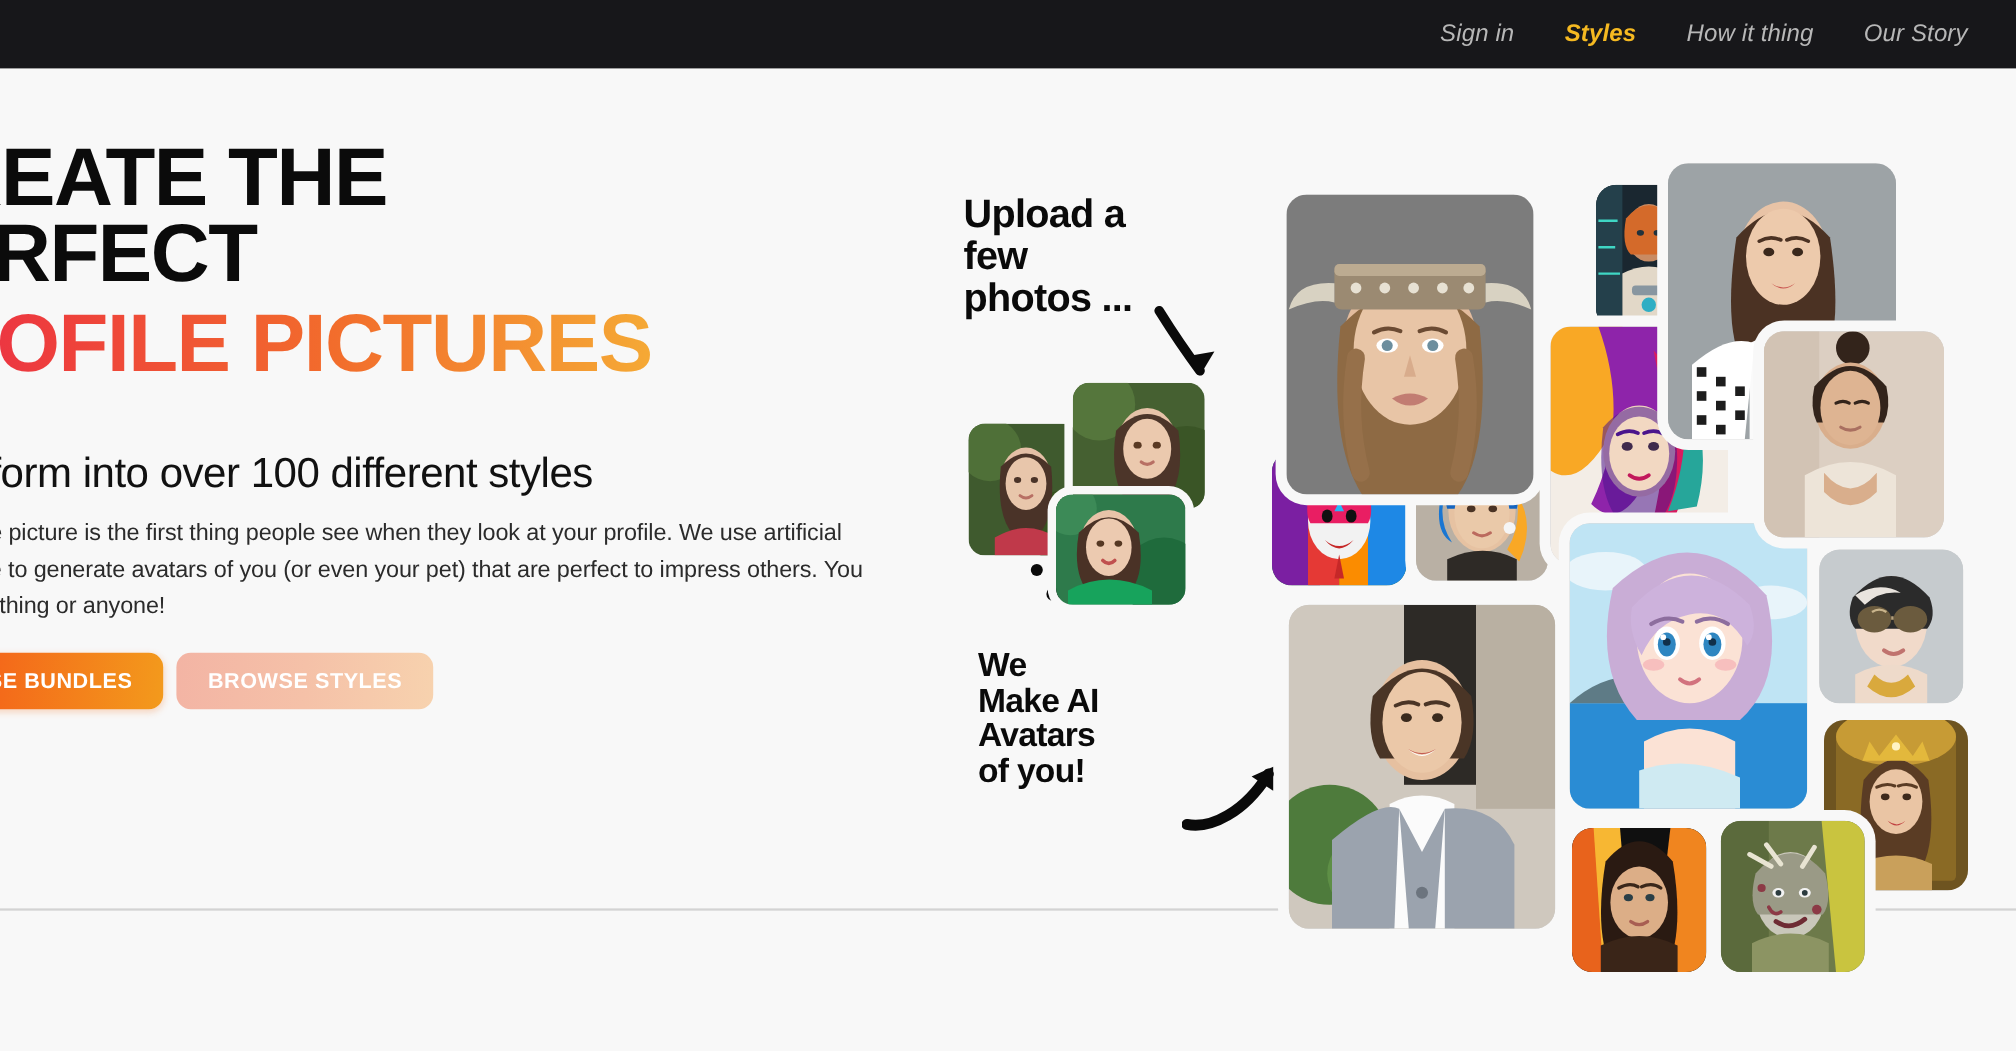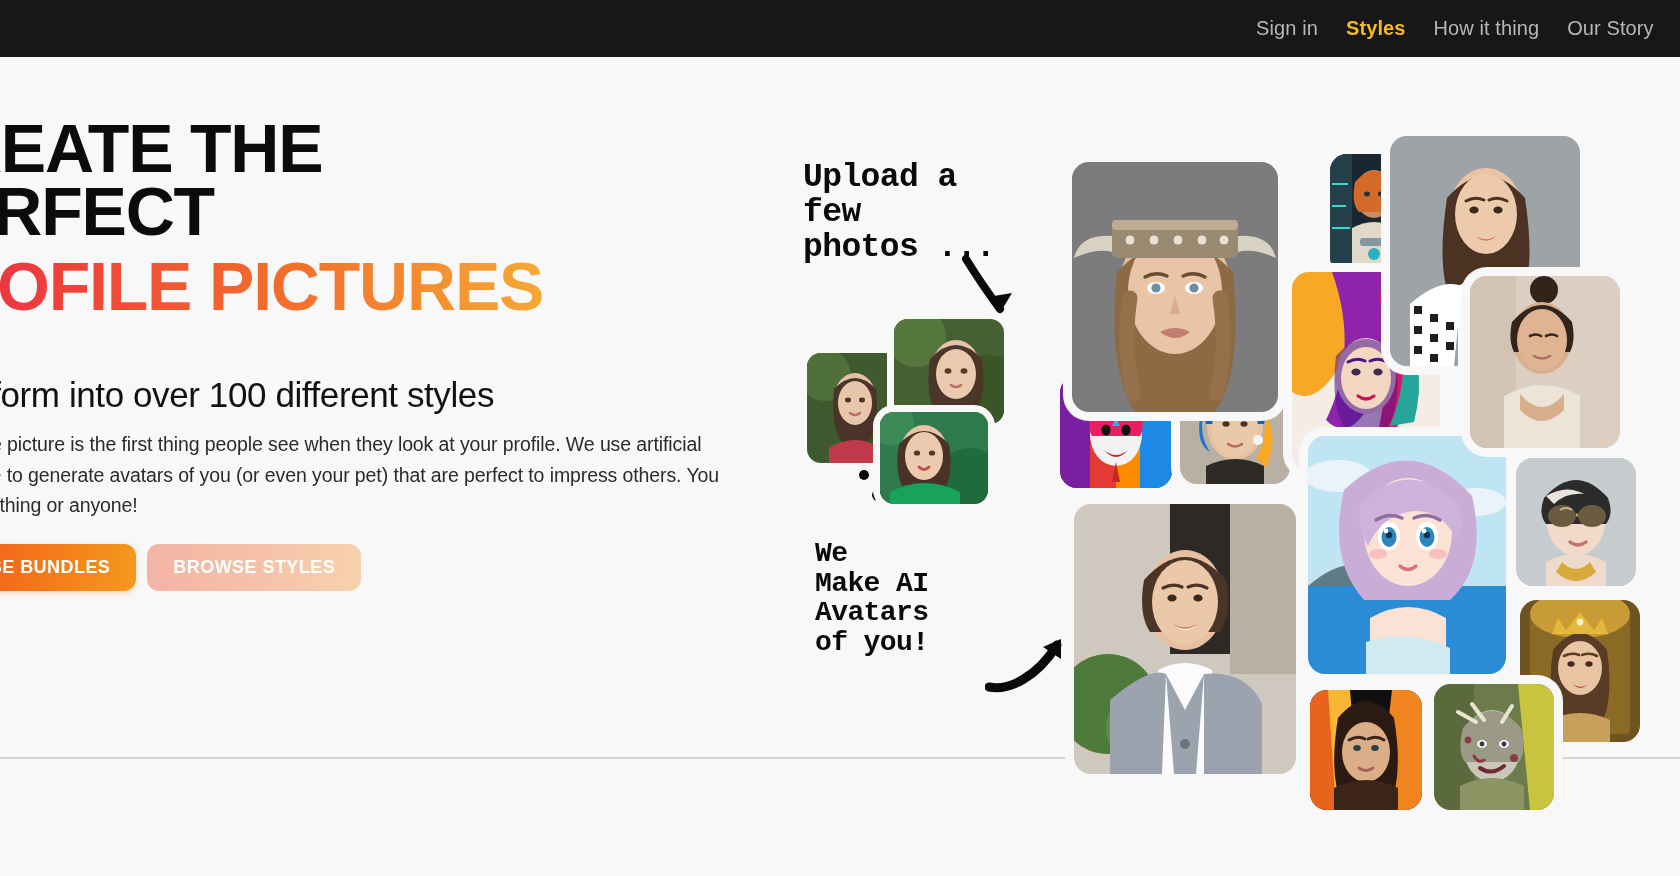--- a/index.html
+++ b/index.html
@@ -11,21 +11,21 @@
   }
 
   
   .navbar{
     position:absolute;left:0;top:0;width:1680px;height:57px;
     background:#17171A;
     display:flex;align-items:center;justify-content:flex-end;
     overflow:hidden;
     z-index:50;
   }
-  .nav-list{display:flex;align-items:flex-end;gap:0;white-space:nowrap;}
+  .nav-list{display:flex;align-items:flex-end;gap:14px;white-space:nowrap;font-style:italic;}
   .nav-item{
     font-size:20px;
     color:#B7B7B7;
     padding:0 14px;
     letter-spacing:.1px;
     cursor:pointer;
     line-height:57px;
   }
   .nav-item.accent{color:#F5B921;font-weight:bold;}
   .nav-item.last{padding-right:0;margin-right:-14px;}
@@ -97,21 +97,21 @@
     box-shadow:0 2px 6px rgba(240,110,30,.28);
   }
   .btn-secondary{
     background:linear-gradient(95deg,#F3B4A4 0%,#F5C1A8 50%,#F7D2AE 100%);
     color:#FFFFFF;
   }
 
   
   .annot{
     position:absolute;
-    font-family:Liberation Mono, monospace;
+    font-family:Liberation Sans, sans-serif;
     font-weight:bold;
     color:#0A0A0A;
     line-height:1.06;
     letter-spacing:-.6px;
     white-space:pre-line;
   }
   #annot-upload{left:803px;top:104px;font-size:33px;}
   #annot-make{left:815px;top:482px;font-size:28px;}
 
   .arrow-svg{position:absolute;}

